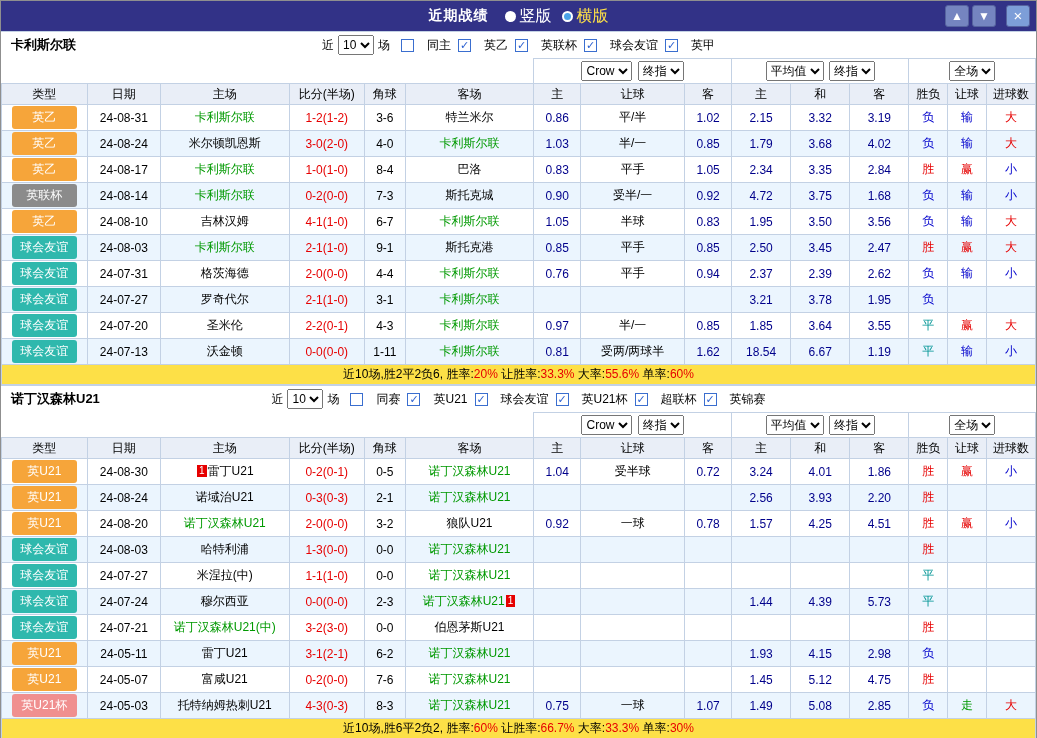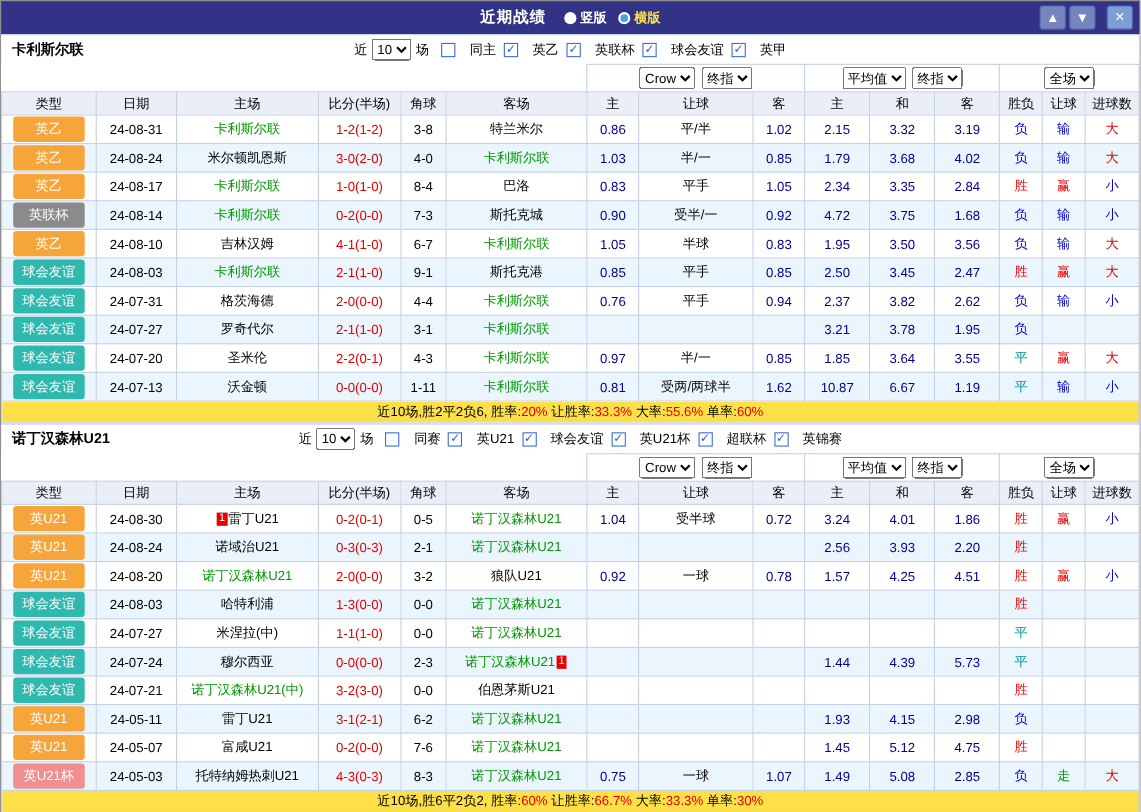--- a/index.html
+++ b/index.html
@@ -2,21 +2,21 @@
 <html><head>
 <meta charset="utf-8">
 <style>
   * { box-sizing: border-box; }
   body { margin:0; font-family:"Liberation Sans","DejaVu Sans",sans-serif; font-size:12px; color:#000; background:#fff; }
   .page { width:1037px; border:1px solid #8f8f8f; background:#fff; }
 
   
   .titlebar { height:30px; background:#323287; position:relative; display:flex; align-items:center; justify-content:center; color:#fff; }
   .title { font-weight:bold; font-size:14px; letter-spacing:1px; }
-  .radio-group { display:flex; align-items:center; gap:10px; margin-left:16px; font-size:12px;font-weight:bold; }
+  .radio-group { display:flex; align-items:center; gap:10px; margin-left:16px; font-size:16px; }
   .radio-item { display:inline-flex; align-items:center; gap:4px; cursor:pointer; }
   .rdot { width:11px; height:11px; border-radius:50%; display:inline-block; }
   .rdot.solid { background:#ffffff; }
   .rdot.ring { border:2px solid #fff; background:#4aa3e8; }
   .hlabel { color:#fde047; }
   .tb-buttons { position:absolute; right:6px; top:4px; display:flex; align-items:center; }
   .tb-btn { width:24px; height:22px; border:1px solid #56639f; background:#7585c0; color:#fff; border-radius:3px; font-size:12px; line-height:18px; text-align:center; cursor:pointer; padding:0; margin-left:3px; font-family:inherit; }
   .tb-btn.close { margin-left:10px; background:#7d9ed8; font-size:15px; }
 
   
@@ -159,21 +159,21 @@
         </tr>
       </thead>
       <tbody>
           <tr>
             <td>
               <div class="badge orange">英乙</div>
             </td>
             <td>24-08-31</td>
             <td><span class="green">卡利斯尔联</span></td>
             <td class="score">1-2(1-2)</td>
-            <td>3-8</td>
+            <td>3-6</td>
             <td><span>特兰米尔</span></td>
             <td class="odds">0.86</td>
             <td>平/半</td>
             <td class="odds">1.02</td>
             <td class="odds">2.15</td>
             <td class="odds">3.32</td>
             <td class="odds">3.19</td>
             <td class="c-blue">负</td>
             <td class="c-blue">输</td>
             <td class="c-red">大</td>
@@ -279,21 +279,21 @@
             </td>
             <td>24-07-31</td>
             <td><span>格茨海德</span></td>
             <td class="score">2-0(0-0)</td>
             <td>4-4</td>
             <td><span class="green">卡利斯尔联</span></td>
             <td class="odds">0.76</td>
             <td>平手</td>
             <td class="odds">0.94</td>
             <td class="odds">2.37</td>
-            <td class="odds">3.82</td>
+            <td class="odds">2.39</td>
             <td class="odds">2.62</td>
             <td class="c-blue">负</td>
             <td class="c-blue">输</td>
             <td class="c-blue">小</td>
           </tr>
           <tr>
             <td>
               <div class="badge teal">球会友谊</div>
             </td>
             <td>24-07-27</td>
@@ -335,21 +335,21 @@
               <div class="badge teal">球会友谊</div>
             </td>
             <td>24-07-13</td>
             <td><span>沃金顿</span></td>
             <td class="score">0-0(0-0)</td>
             <td>1-11</td>
             <td><span class="green">卡利斯尔联</span></td>
             <td class="odds">0.81</td>
             <td>受两/两球半</td>
             <td class="odds">1.62</td>
-            <td class="odds">10.87</td>
+            <td class="odds">18.54</td>
             <td class="odds">6.67</td>
             <td class="odds">1.19</td>
             <td class="c-teal">平</td>
             <td class="c-blue">输</td>
             <td class="c-blue">小</td>
           </tr>
         </tbody>
       <tfoot>
         <tr>
             <td colspan="15" class="summary"><span>近10场,胜2平2负6, 胜率:</span><span class="c-red">20%</span><span> 让胜率:</span><span class="c-red">33.3%</span><span> 大率:</span><span class="c-red">55.6%</span><span> 单率:</span><span class="c-red">60%</span></td>

